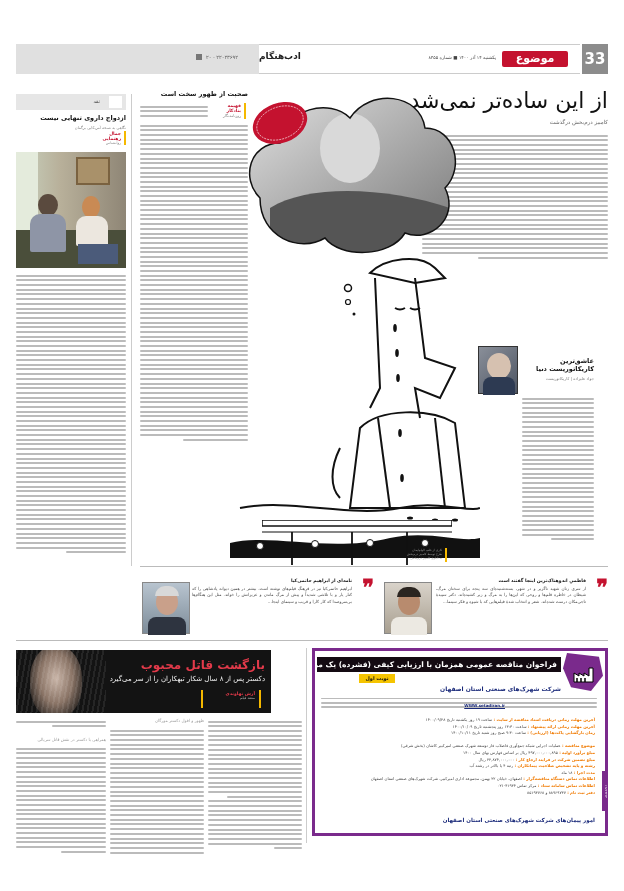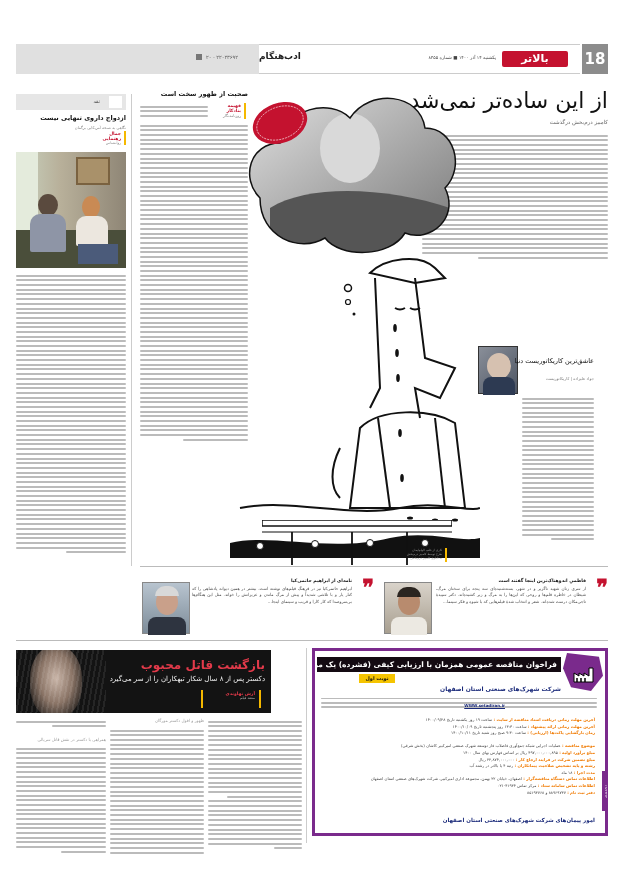--- a/index.html
+++ b/index.html
@@ -22,22 +22,22 @@
 .quote{color:#c4122f;font-size:22px;font-weight:bold;line-height:18px;font-family:"DejaVu Serif",serif}
 .ybar{border-right:2px solid #f5b800}
 </style>
 </head>
 <body>
 
 <div id="hdr" class="abs">
   <div class="gray"></div>
   <div class="topline"></div>
   <div class="botline"></div>
-  <div class="pgnum">18</div>
-  <div class="logo">بالاتر</div>
+  <div class="pgnum">33</div>
+  <div class="logo">موضوع</div>
   <div class="issue">یکشنبه ۱۴ آذر ۱۴۰۰ ■ شماره ۸۳۵۵</div>
   <div class="section">ادب‌هنگام</div>
   <div class="phone">۲۲۰۲۳۶۹۲ - ۲۰</div>
   <div class="phone-ic"></div>
 </div>
 
 <div class="abs rtl" style="right:16px;top:88px;width:230px;font-size:22px;font-weight:normal;color:#111">از این ساده‌تر نمی‌شد</div>
 <div class="abs rtl" style="right:16px;top:119px;width:200px;font-size:5.5px;color:#666">کامبیز درم‌بخش درگذشت</div>
 
 <div class="abs" style="right:16px;top:132px;width:186px;height:190px">
@@ -67,21 +67,21 @@
     <div class="line"></div>
     <div class="line"></div>
     <div class="line"></div>
     <div class="line" style="width:70%;margin-left:auto"></div>
 </div>
 
 <div class="abs" style="left:478px;top:346px;width:40px;height:48px;background:linear-gradient(135deg,#8a8f99,#4d5563);border:1px solid #333">
   <div style="position:absolute;left:8px;top:6px;width:24px;height:26px;border-radius:50%;background:#d6c1b0"></div>
   <div style="position:absolute;left:4px;top:30px;width:32px;height:18px;background:#2d3a52;border-radius:8px 8px 0 0"></div>
 </div>
-<div class="abs rtl" style="right:30px;top:357px;width:80px;font-size:6.5px;font-weight:normal;color:#111;line-height:8px">عاشق‌ترین کاریکاتوریست دنیا</div>
+<div class="abs rtl" style="right:30px;top:357px;width:80px;font-size:6.5px;font-weight:bold;color:#111;line-height:8px">عاشق‌ترین کاریکاتوریست دنیا</div>
 <div class="abs rtl" style="right:30px;top:376px;width:80px;font-size:4px;color:#777">جواد علیزاده | کاریکاتوریست</div>
 <div class="abs" style="right:30px;top:395px;width:72px;height:170px">
   <div class="line"></div>
     <div class="line"></div>
     <div class="line"></div>
     <div class="line"></div>
     <div class="line"></div>
     <div class="line"></div>
     <div class="line"></div>
     <div class="line"></div>

